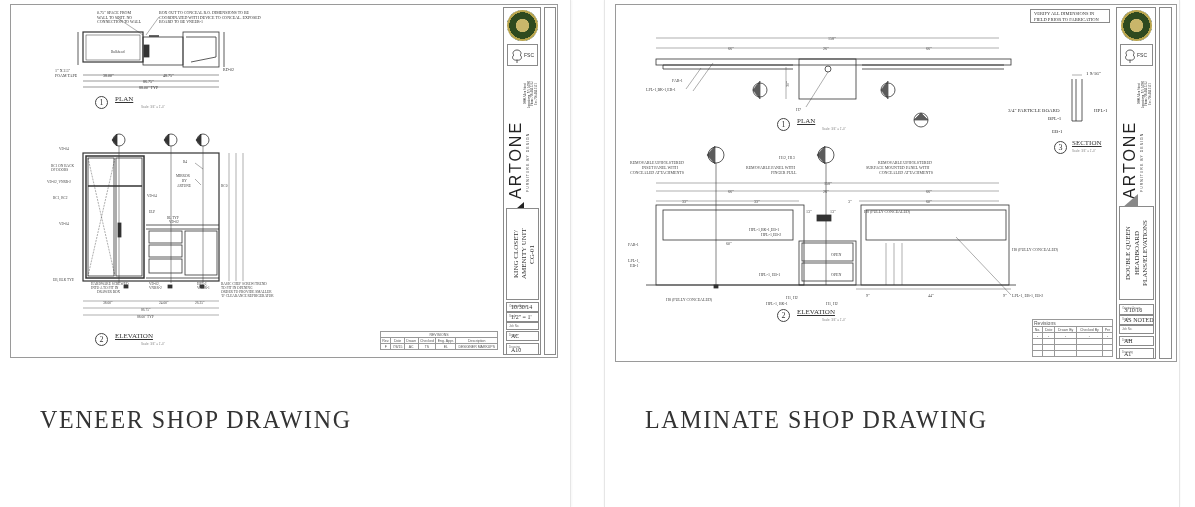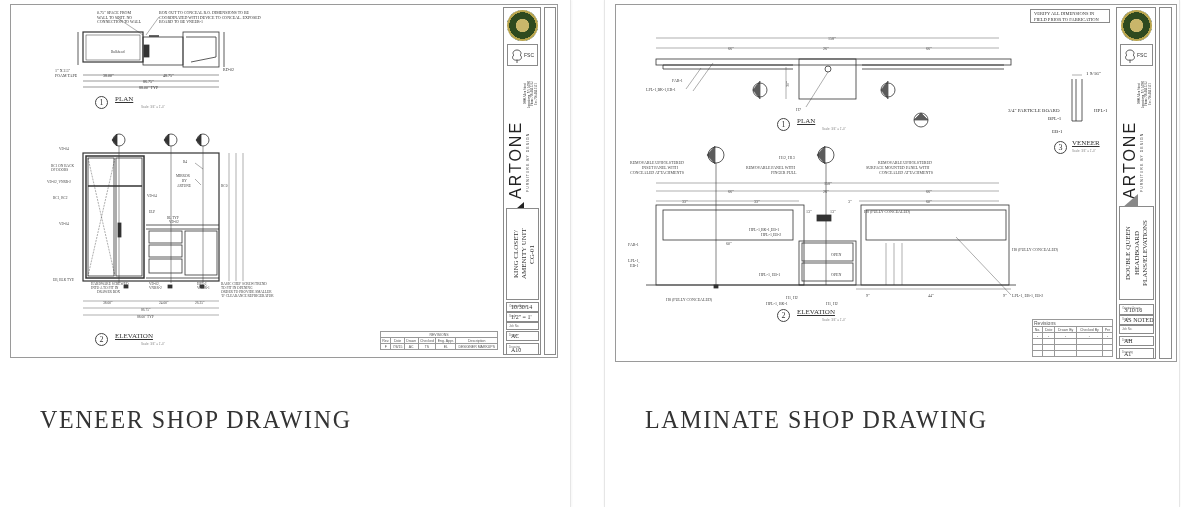--- a/index.html
+++ b/index.html
@@ -318,21 +318,21 @@
         <line x1="76" y1="14" x2="76" y2="56"></line>
         <line x1="66" y1="56" x2="76" y2="56"></line>
       </g>
     </svg>
     <div class="note" style="left:470px;top:66px;">1 9/16"</div>
     <div class="note" style="left:392px;top:103px;">3/4" PARTICLE BOARD</div>
     <div class="note" style="left:432px;top:111px;">BPL-1</div>
     <div class="note" style="left:478px;top:103px;">HPL-1</div>
     <div class="note" style="left:436px;top:124px;">EB-1</div>
     <div class="view-num" style="left:438px;top:136px;">3</div>
-    <div class="view-title" style="left:456px;top:134px;">VENEER</div>
+    <div class="view-title" style="left:456px;top:134px;">SECTION</div>
     <div class="scale-text" style="left:456px;top:144px;">Scale: 3/4" = 1'-0"</div>
 
     <svg width="420" height="200" style="left:0;top:130px;" viewBox="0 0 420 200">
       <g stroke="#333" fill="none" stroke-width="0.8">
         <circle cx="100" cy="20" r="8"></circle>
           <polygon points="91,20 99,11 99,29" fill="#333" opacity="0.8"></polygon>
         <circle cx="210" cy="20" r="8"></circle>
           <polygon points="201,20 209,11 209,29" fill="#333" opacity="0.8"></polygon>
         <line x1="100" y1="28" x2="100" y2="150" stroke-width="0.6"></line>
         <line x1="210" y1="28" x2="210" y2="150" stroke-width="0.6"></line>

